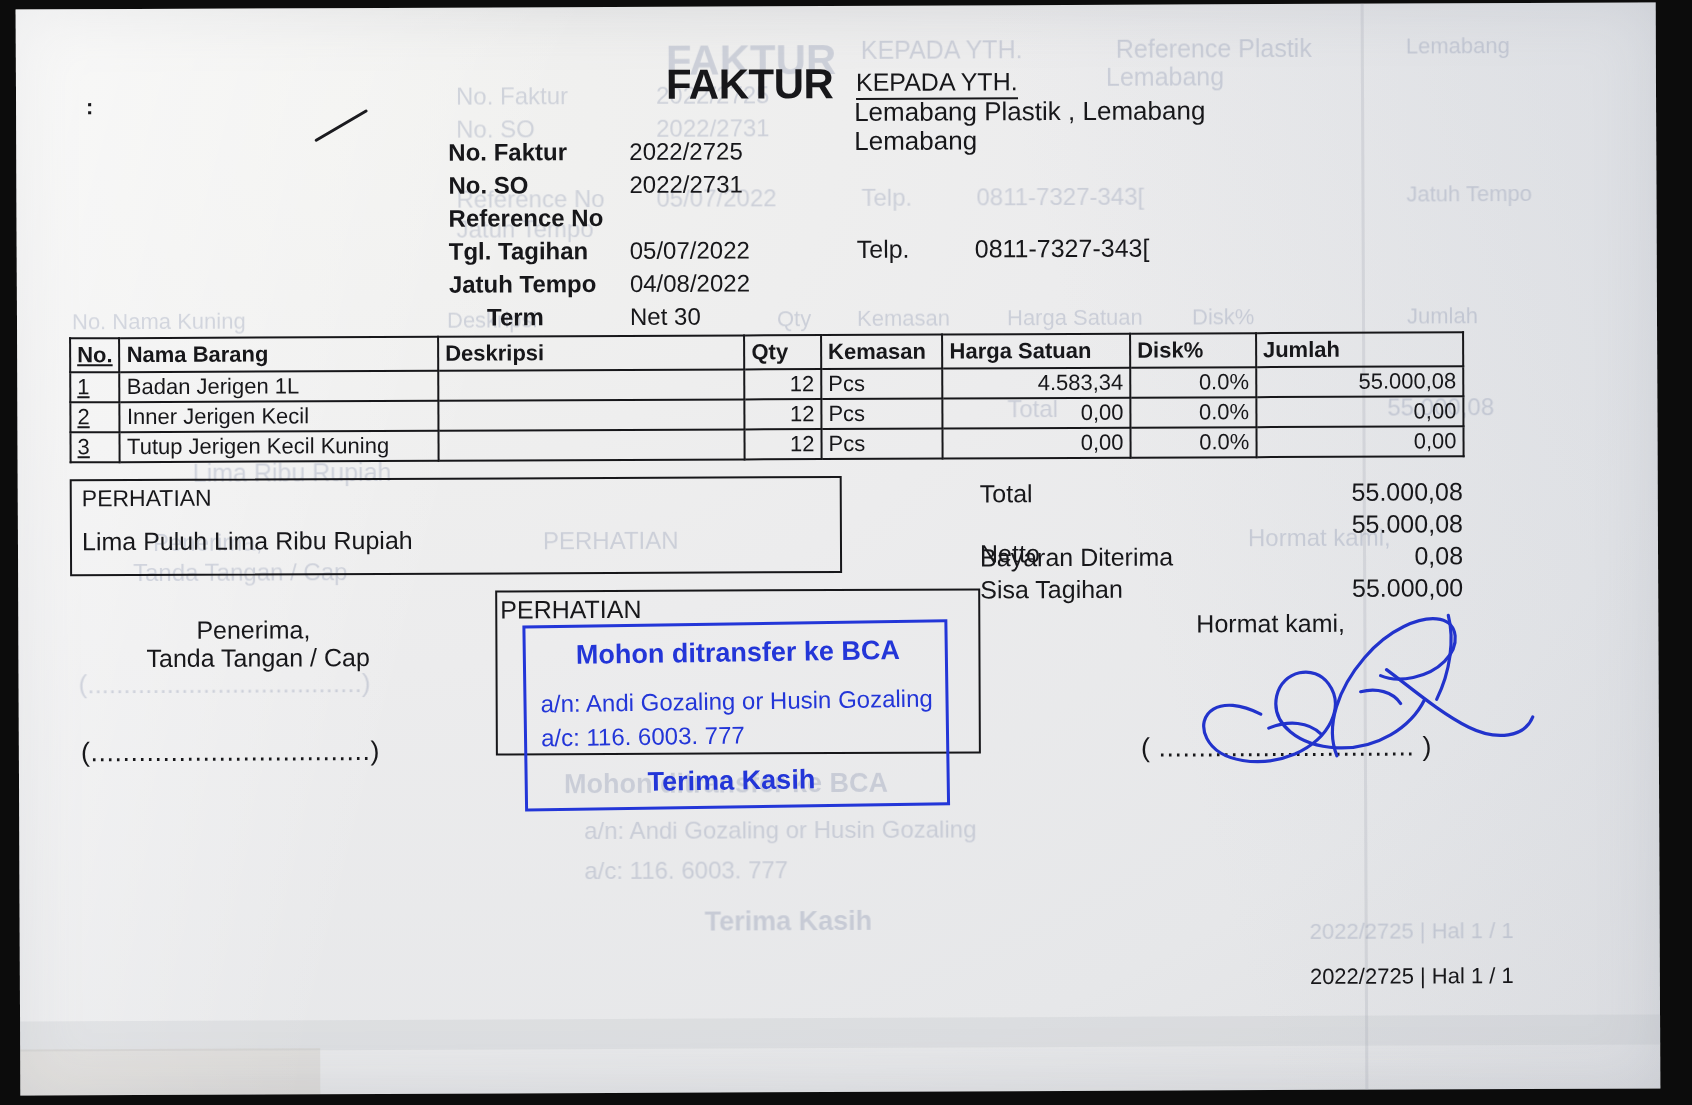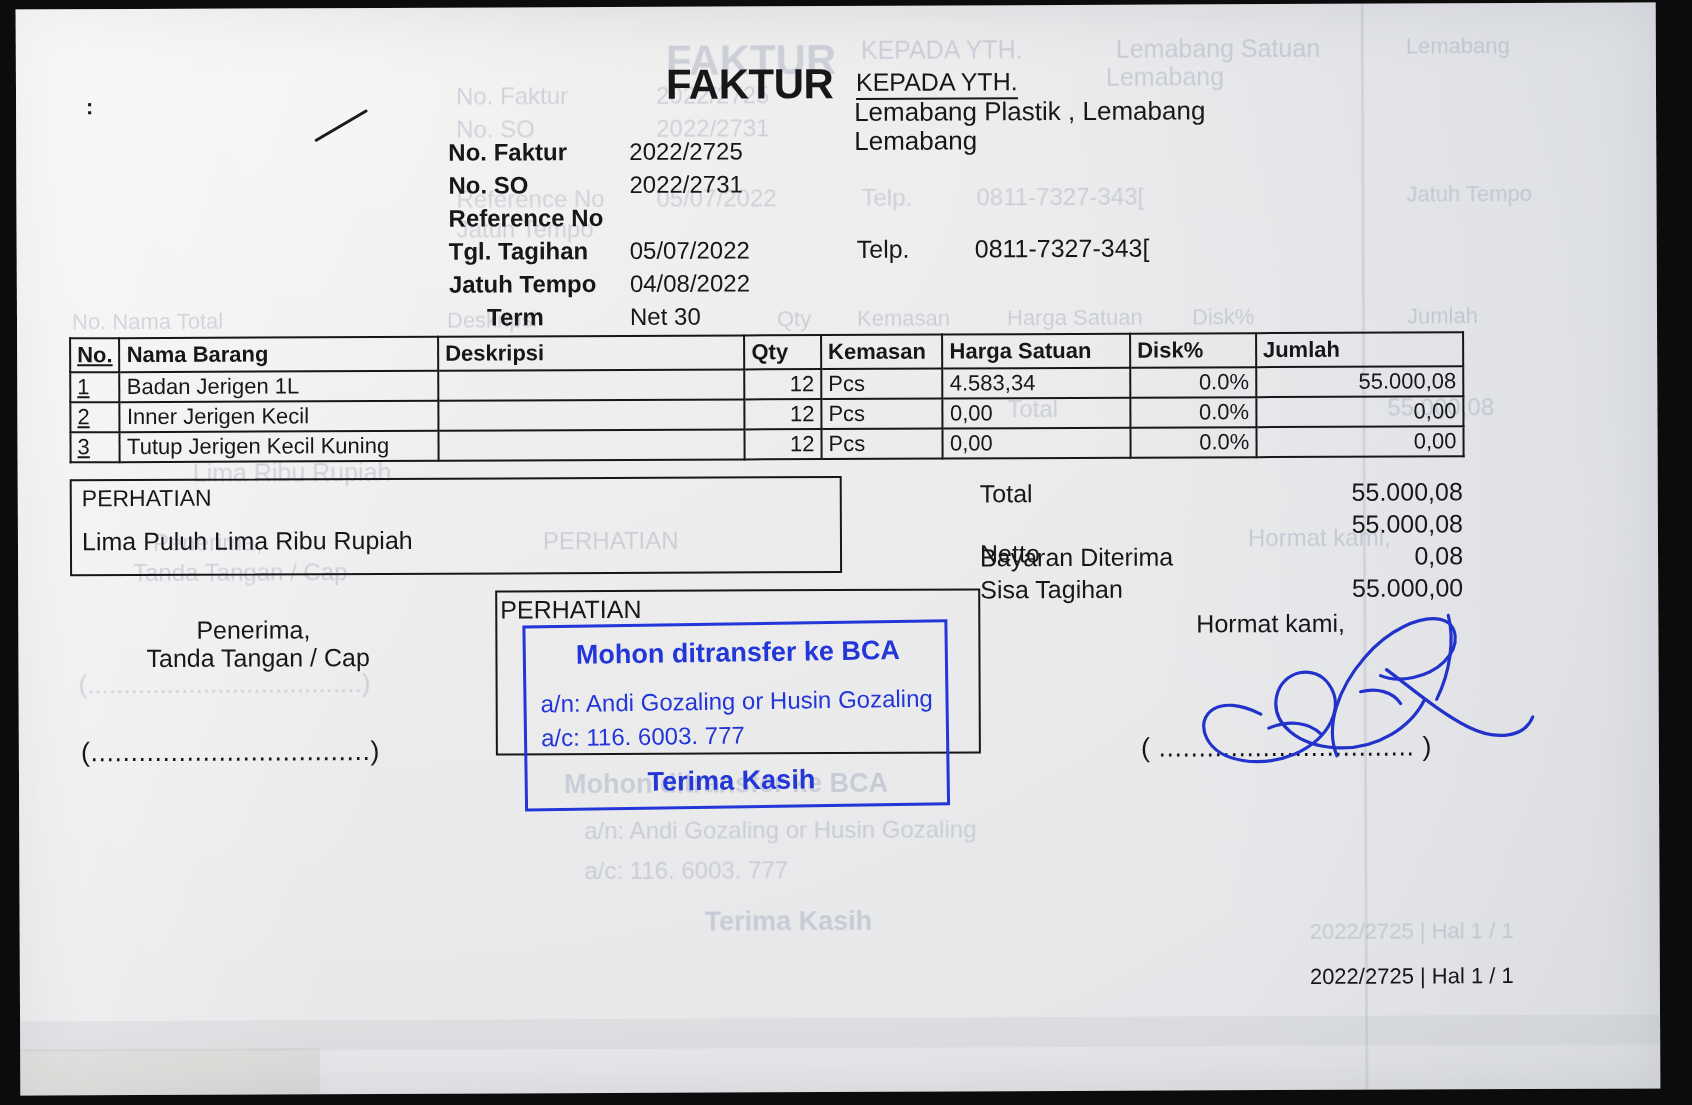--- a/index.html
+++ b/index.html
@@ -118,21 +118,21 @@
     font-weight: bold;
     font-size: 22px;
     text-align: left;
     height: 34px;
   }
   .c-no    { width: 40px;  text-align: left; text-decoration: underline; }
   .c-nama  { width: 330px; }
   .c-desk  { width: 316px; }
   .c-qty   { width: 78px;  text-align: right; }
   .c-kem   { width: 122px; }
-  .c-harga { width: 192px; }
+  .c-harga { width: 192px; text-align: right; }
   .c-disk  { width: 128px; text-align: right; }
   .c-jml   { width: 212px; text-align: right; }
   th.c-qty, th.c-harga, th.c-disk, th.c-jml { text-align: right; }
   th.c-kem { text-align: left; }
 
   
   #terbilang-box {
     position: absolute;
     left: 52px; top: 470px;
     width: 772px; height: 97px;
@@ -204,34 +204,34 @@
 <div id="page">
   <div id="paper">
 
     <div class="band v1"></div>
     <div class="band h1"></div>
     <div class="band corner"></div>
 
     <div id="ghost">
       <div class="ghost-txt" style="left:650px;top:30px;font-size:42px;font-weight:bold;">FAKTUR</div>
       <div class="ghost-txt" style="left:845px;top:30px;font-size:25px;">KEPADA YTH.</div>
-      <div class="ghost-txt" style="left:1100px;top:30px;font-size:25px;">Lemabang Satuan</div>
+      <div class="ghost-txt" style="left:1100px;top:30px;font-size:25px;">Reference Plastik</div>
       <div class="ghost-txt" style="left:1090px;top:58px;font-size:25px;">Lemabang</div>
       <div class="ghost-txt" style="left:1390px;top:30px;font-size:22px;">Lemabang</div>
       <div class="ghost-txt" style="left:440px;top:75px;font-size:24px;">No. Faktur</div>
       <div class="ghost-txt" style="left:640px;top:75px;font-size:24px;">2022/2725</div>
       <div class="ghost-txt" style="left:440px;top:108px;font-size:24px;">No. SO</div>
       <div class="ghost-txt" style="left:640px;top:108px;font-size:24px;">2022/2731</div>
       <div class="ghost-txt" style="left:440px;top:178px;font-size:24px;">Reference No</div>
       <div class="ghost-txt" style="left:640px;top:178px;font-size:24px;">05/07/2022</div>
       <div class="ghost-txt" style="left:845px;top:178px;font-size:24px;">Telp.</div>
       <div class="ghost-txt" style="left:960px;top:178px;font-size:24px;">0811-7327-343[</div>
       <div class="ghost-txt" style="left:1390px;top:178px;font-size:22px;">Jatuh Tempo</div>
       <div class="ghost-txt" style="left:440px;top:208px;font-size:24px;">Jatuh Tempo</div>
-      <div class="ghost-txt" style="left:55px;top:300px;font-size:22px;">No.  Nama Total</div>
+      <div class="ghost-txt" style="left:55px;top:300px;font-size:22px;">No.  Nama Kuning</div>
       <div class="ghost-txt" style="left:430px;top:300px;font-size:22px;">Deskripsi</div>
       <div class="ghost-txt" style="left:760px;top:300px;font-size:22px;">Qty</div>
       <div class="ghost-txt" style="left:840px;top:300px;font-size:22px;">Kemasan</div>
       <div class="ghost-txt" style="left:990px;top:300px;font-size:22px;">Harga Satuan</div>
       <div class="ghost-txt" style="left:1175px;top:300px;font-size:22px;">Disk%</div>
       <div class="ghost-txt" style="left:1390px;top:300px;font-size:22px;">Jumlah</div>
       <div class="ghost-txt" style="left:990px;top:390px;font-size:24px;">Total</div>
       <div class="ghost-txt" style="left:1370px;top:390px;font-size:24px;">55.000,08</div>
       <div class="ghost-txt" style="left:175px;top:450px;font-size:25px;">Lima Ribu Rupiah</div>
       <div class="ghost-txt" style="left:135px;top:520px;font-size:24px;">Penerima,</div>

